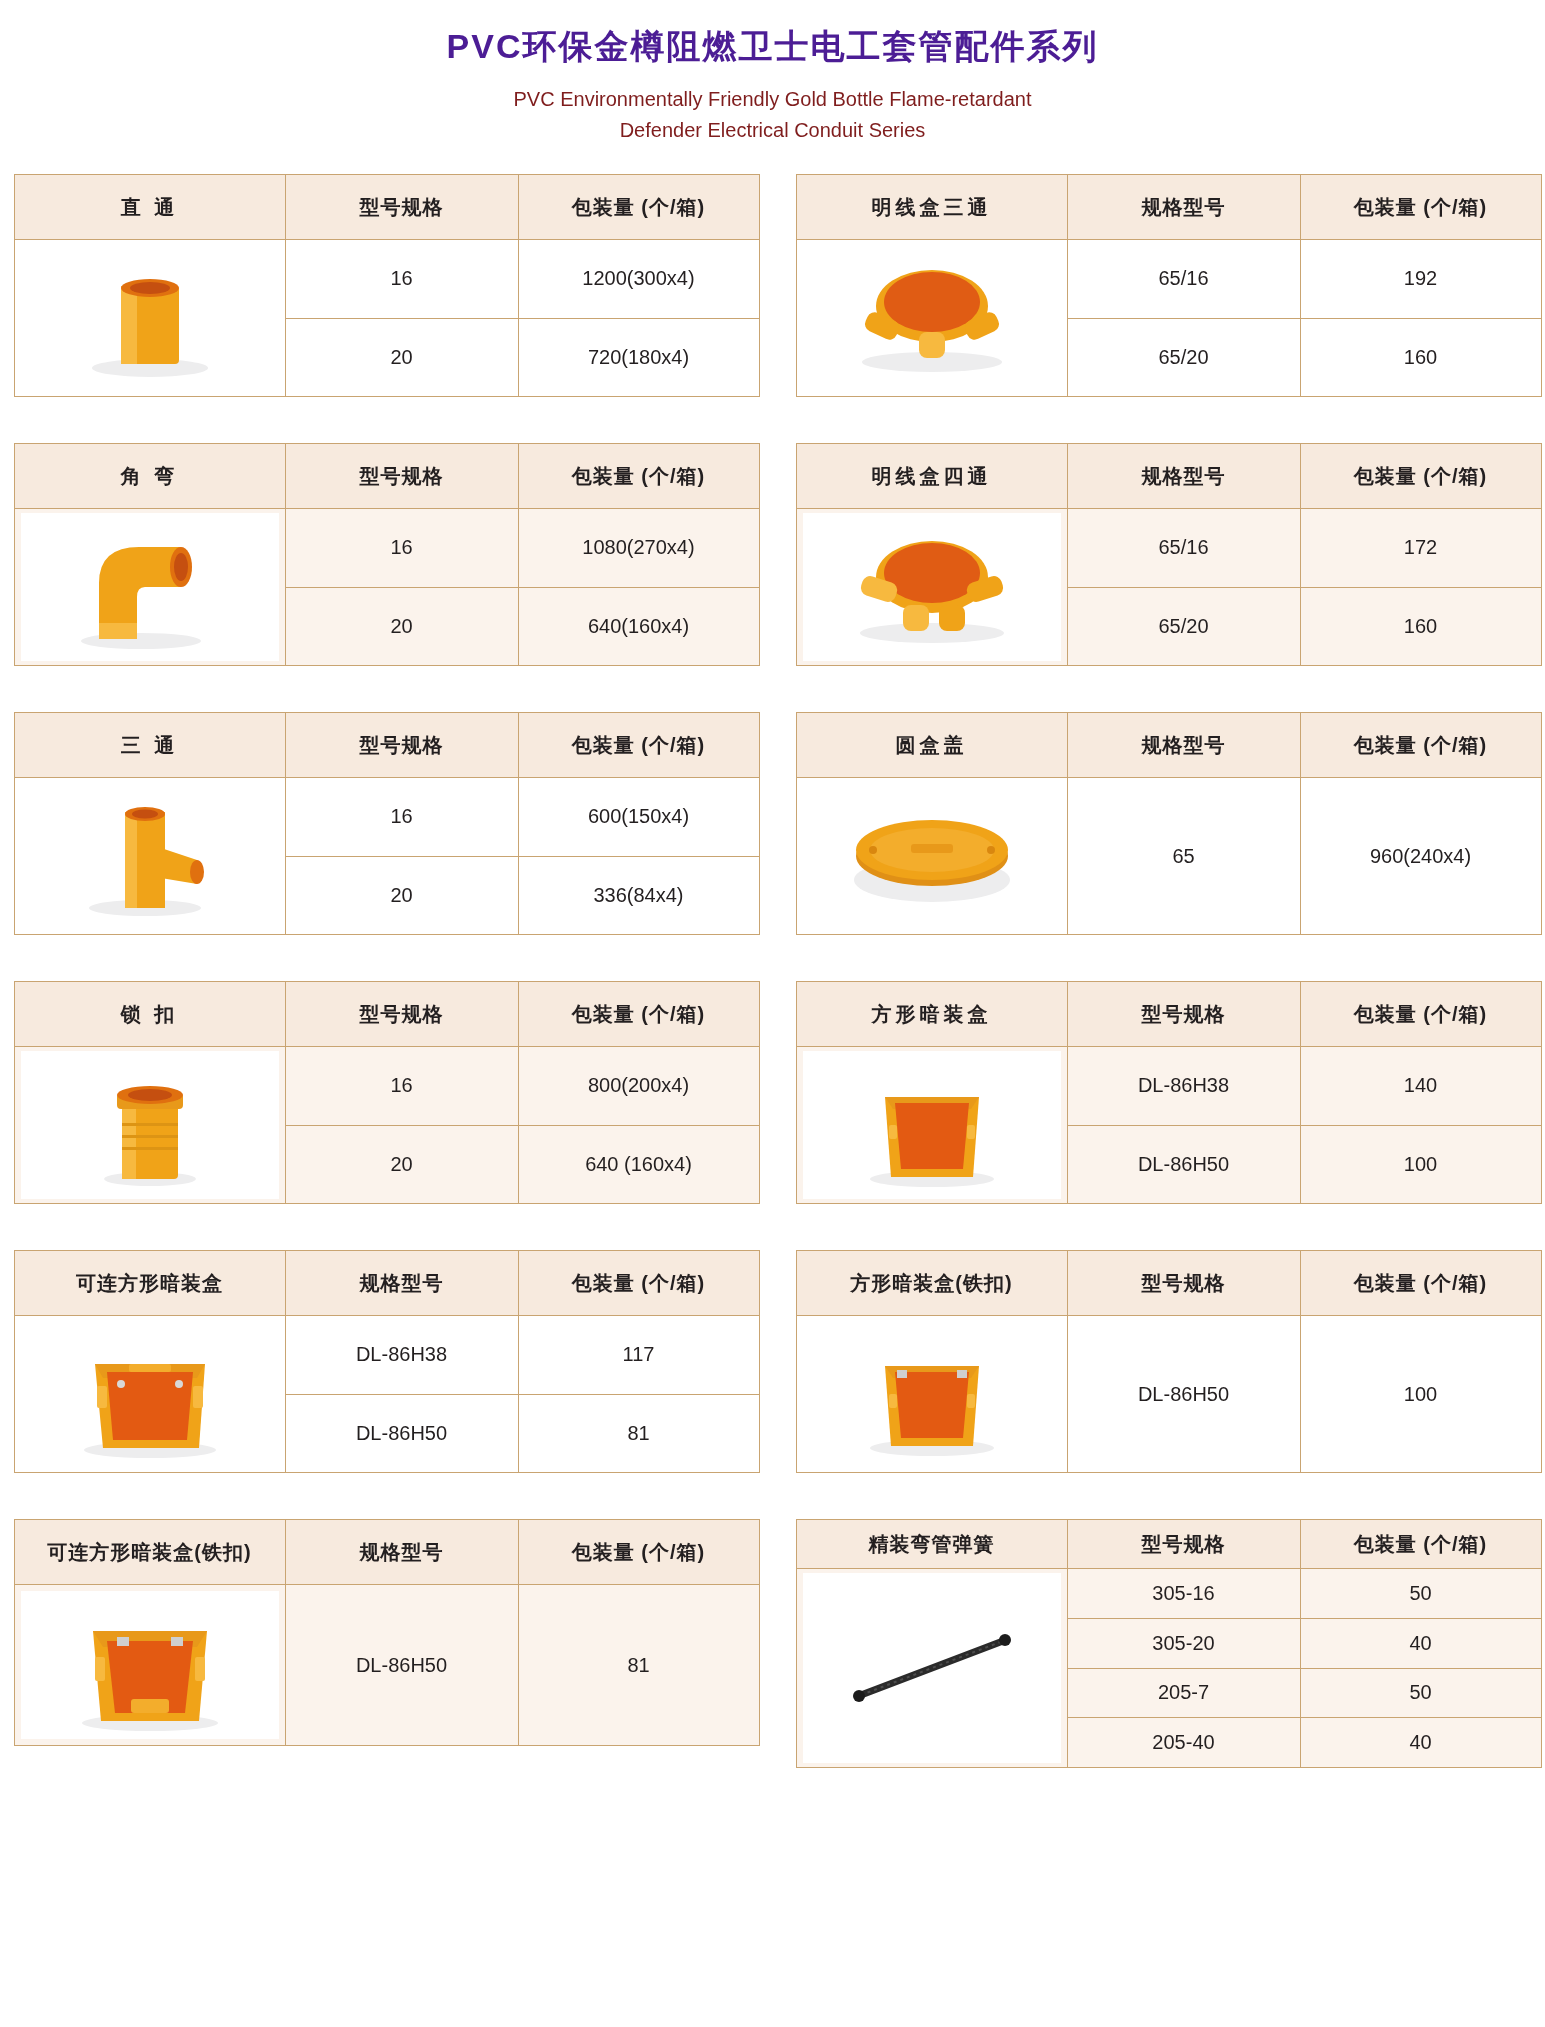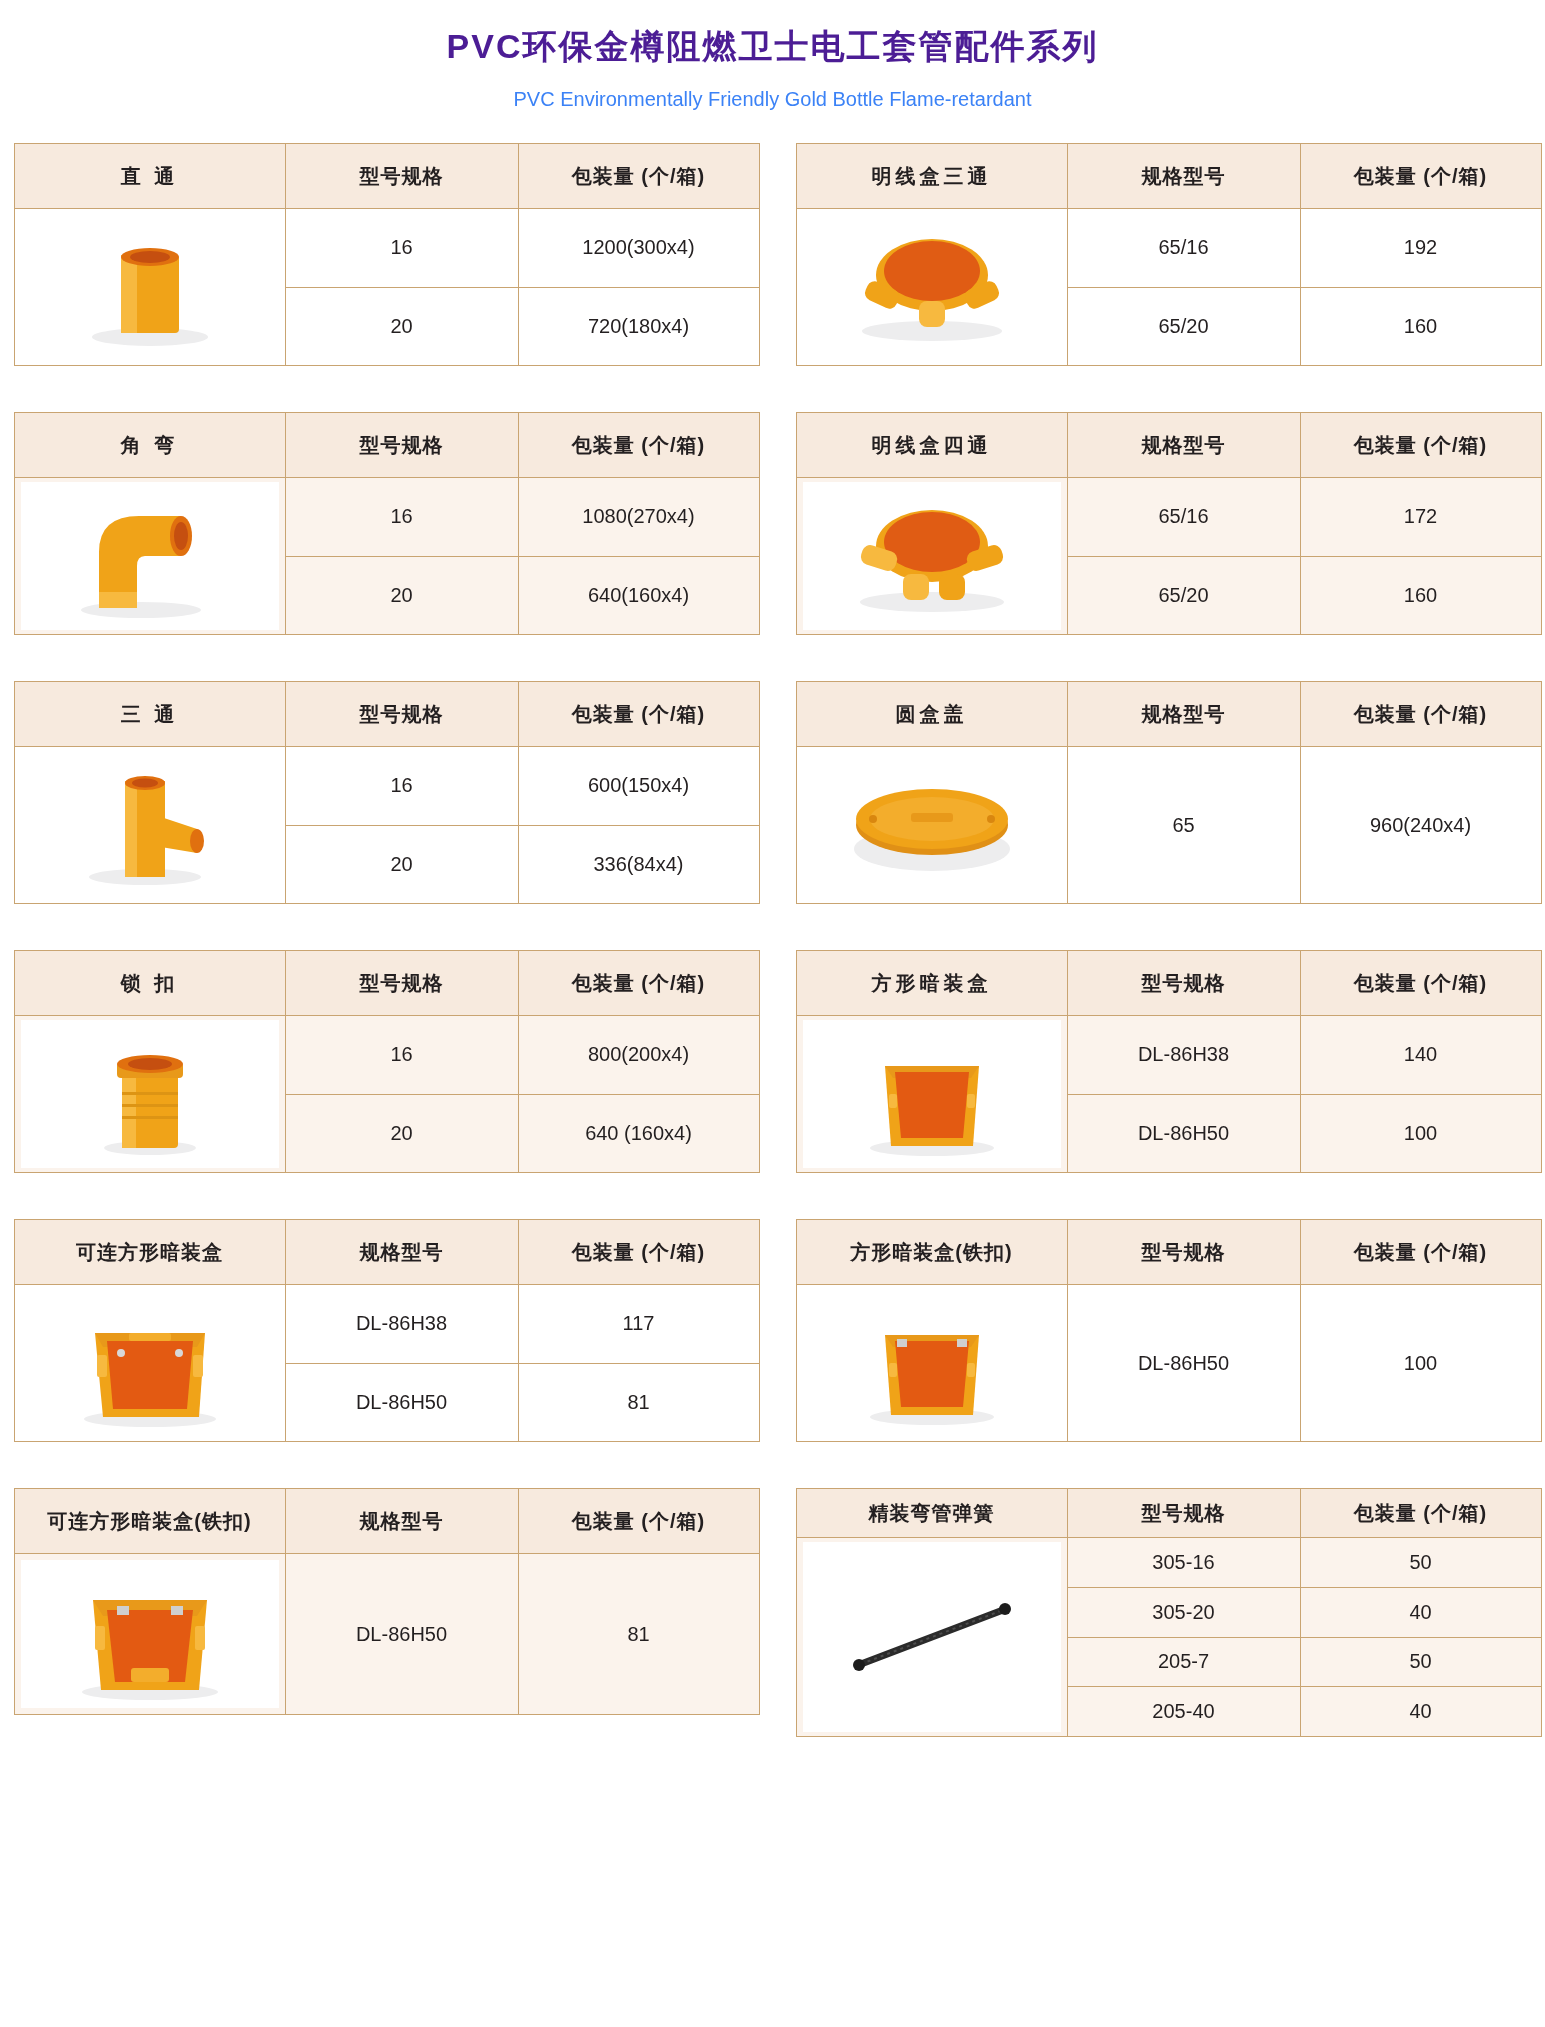--- a/index.html
+++ b/index.html
@@ -22,21 +22,21 @@
     text-align: center;
     font-size: 34px;
     font-weight: bold;
     color: #4c1d95;
     letter-spacing: 2px;
     margin: 10px 0 14px 0;
   }
   .title-sub {
     text-align: center;
     font-size: 20px;
-    color: #3b82f6;
+    color: #7f1d1d;
     line-height: 1.55;
     margin-bottom: 28px;
   }
   .grid {
     width: 1518px;
     margin: 0 auto;
     display: flex;
     flex-wrap: wrap;
     justify-content: space-between;
   }
@@ -91,20 +91,21 @@
   .small-rows td { height: 46px; font-size: 19px; margin-left: 44px; }
 </style>
 </head>
 <body>
 
 <div class="page">
 
   <div class="title-main">PVC环保金樽阻燃卫士电工套管配件系列</div>
   <div class="title-sub">
     <div>PVC Environmentally Friendly Gold Bottle Flame-retardant</div>
+    <div>Defender Electrical Conduit Series</div>
   </div>
 
   <div class="grid">
 
     <div class="card">
       <table class="ptable">
         <tbody>
             <tr class="hdr">
           <td class="col-name namecell">直  通</td>
           <td class="col-spec">型号规格</td>

